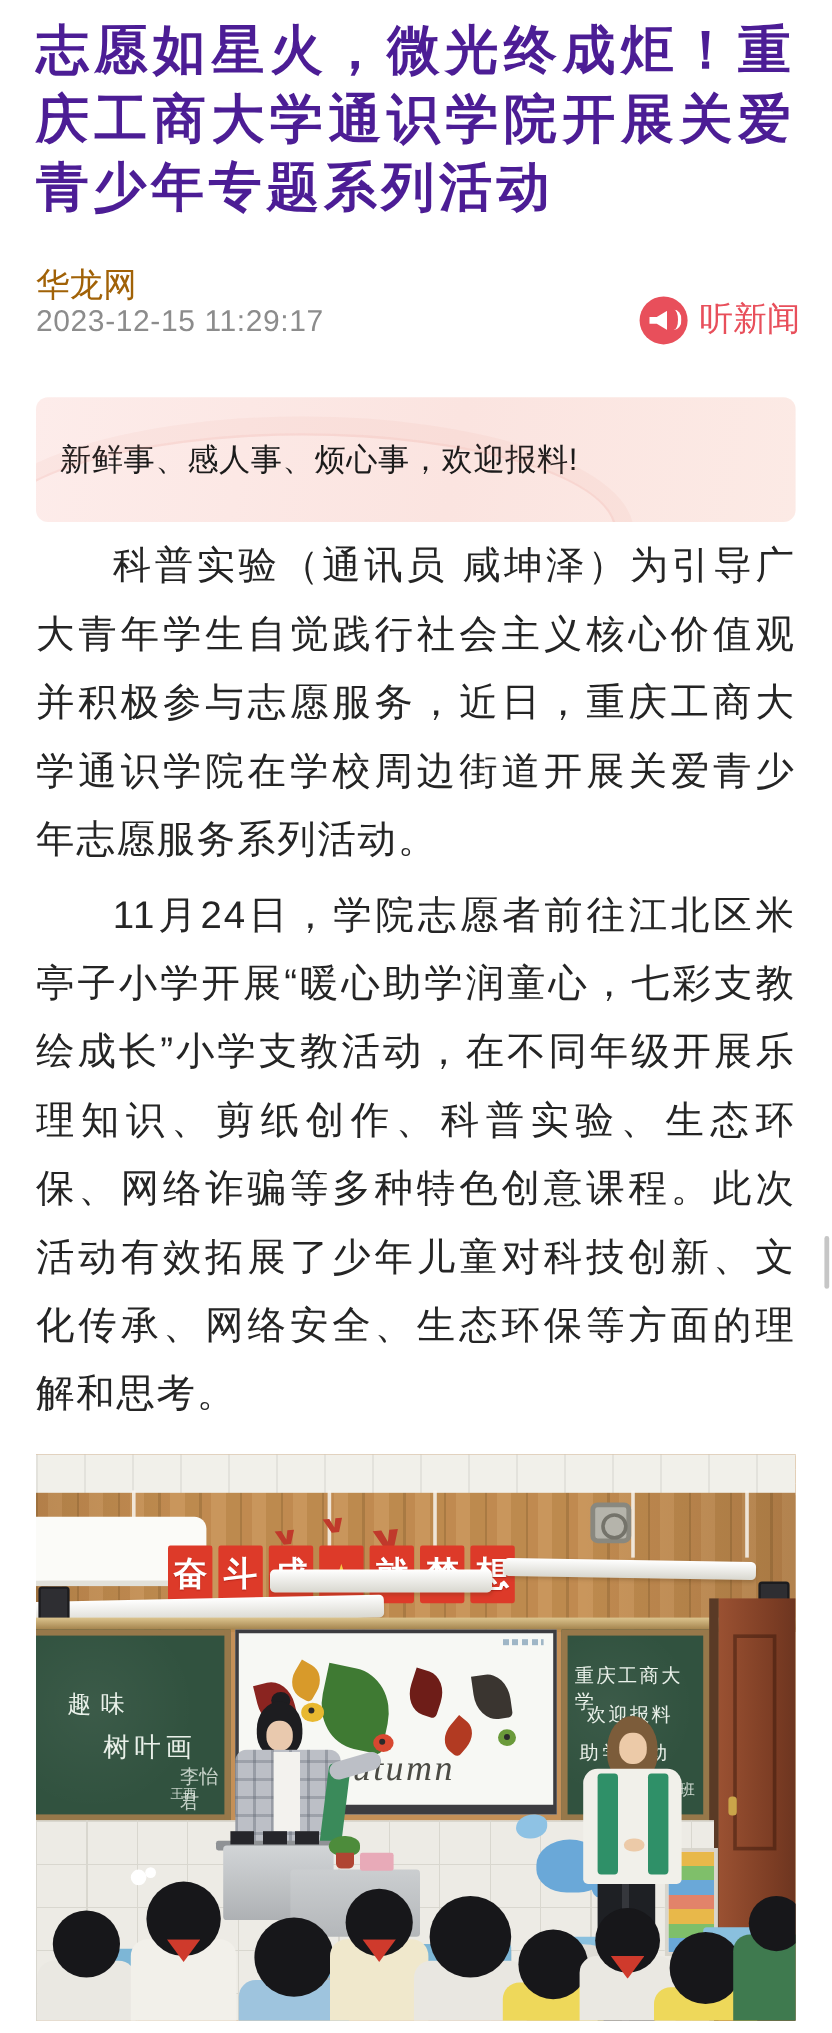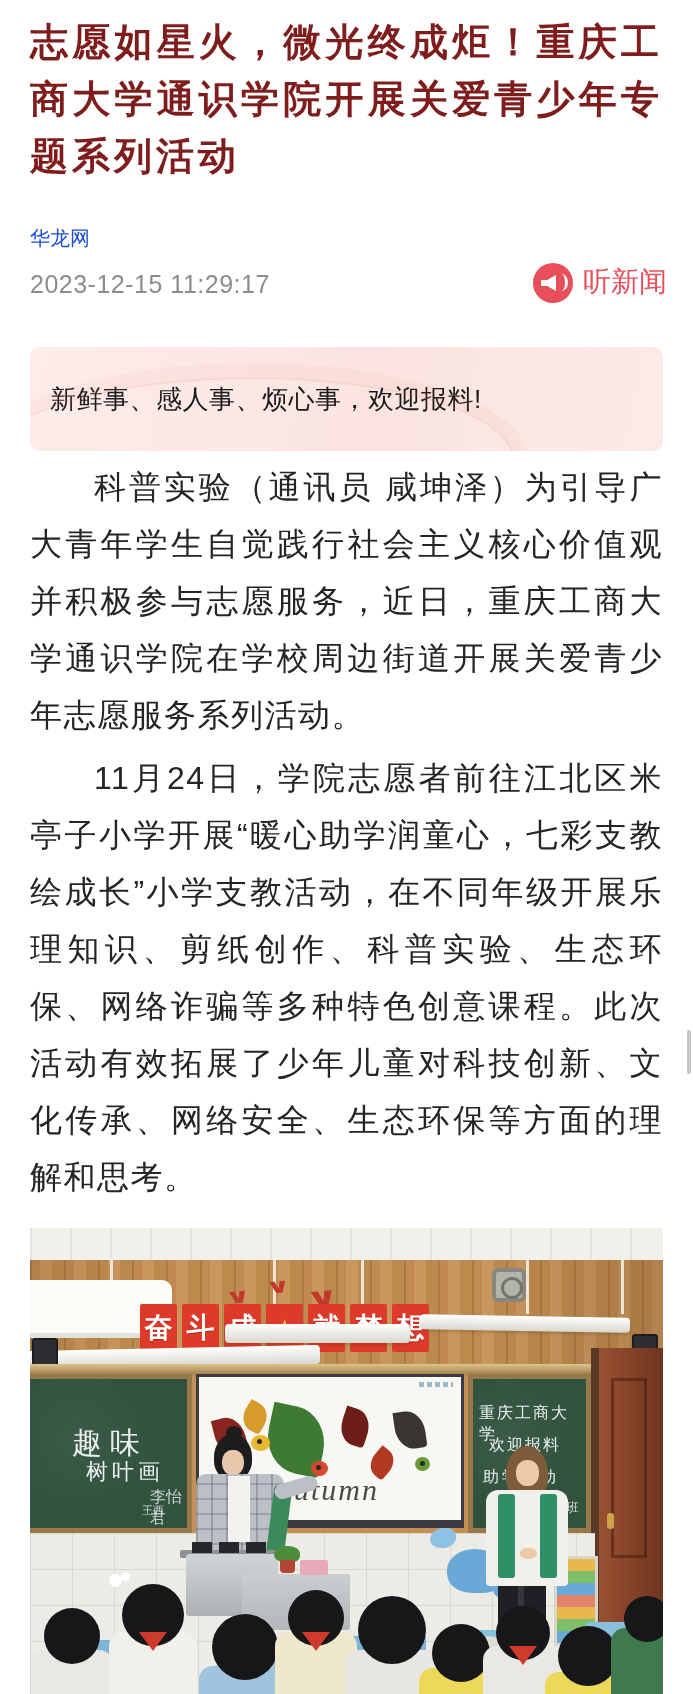--- a/index.html
+++ b/index.html
@@ -5,27 +5,27 @@
   * { margin:0; padding:0; box-sizing:border-box; }
   html,body { width:693px; }
   body {
     height:1694px; overflow:hidden; background:#ffffff; position:relative;
     font-family:"Liberation Sans","DejaVu Sans",sans-serif; color:#222;
   }
   .wrap { padding:0 30px; position:relative; }
 
   
   .title {
-    margin-top:14px; font-size:38px; line-height:57px; font-weight:700;
-    color:#7f1d1d; letter-spacing:4px; text-align:justify;
+    margin-top:14px; font-size:44px; line-height:57px; font-weight:700;
+    color:#4c1d95; letter-spacing:4px; text-align:justify;
   }
   
   .meta { margin-top:38px; position:relative; }
-  .source { font-size:20px; color:#1d4ed8; line-height:30px; }
-  .pubdate { font-size:25px; color:#8c8c8c; line-height:30px; margin-top:16px; letter-spacing:0.5px; }
+  .source { font-size:28px; color:#a16207; line-height:30px; }
+  .pubdate { font-size:25px; color:#8c8c8c; line-height:30px; letter-spacing:0.5px; }
   .listen { position:absolute; right:-4px; bottom:-4px; display:flex; align-items:flex-start; cursor:pointer; }
   .listen-icon { width:40px; height:40px; border-radius:50%; background:#e84f5b; position:relative; flex:0 0 auto; }
   .listen-icon::before { content:""; position:absolute; left:8px; top:12px; width:15px; height:16px; background:#fff;
     clip-path:polygon(0 32%,42% 32%,100% 0,100% 100%,42% 68%,0 68%); }
   .listen-icon::after { content:""; position:absolute; left:22px; top:11px; width:10px; height:17px;
     border-right:3px solid #fff; border-radius:50%; }
   .listen-label { margin-left:10px; font-size:28px; color:#e84f5b; }
 
   
   .banner {
@@ -188,21 +188,21 @@
       <span class="slogan-card">想</span>
     </div>
     <div class="lightbar bar-a"></div>
     <div class="lightbar bar-b"></div>
     <div class="lightbar bar-c"></div>
     <div class="speaker-box" style="left:2px; top:110px;"></div>
     <div class="speaker-box" style="left:602px; top:106px;"></div>
     <div class="rail"></div>
 
     <div class="board board-left">
-      <span class="chalk" style="left:42px; top:44px; font-size:30px; letter-spacing:8px;">趣味</span>
+      <span class="chalk" style="left:26px; top:44px; font-size:20px; letter-spacing:8px;">趣味</span>
       <span class="chalk" style="left:56px; top:78px; font-size:22px; letter-spacing:4px;">树叶画</span>
       <span class="chalk" style="left:120px; top:108px; font-size:16px; opacity:.8;">李怡君</span>
       <span class="chalk" style="left:112px; top:124px; font-size:11px; opacity:.8;">王西</span>
     </div>
 
     <div class="screen">
       <div class="screen-logo"></div>
       <div class="leaf" style="left:68px; top:30px; width:58px; height:66px; background:#3f7a33; transform:rotate(12deg);"></div>
       <div class="leaf" style="left:16px; top:40px; width:30px; height:38px; background:#8a2420; transform:rotate(-14deg);"></div>
       <div class="leaf" style="left:142px; top:32px; width:28px; height:36px; background:#6e1d18; transform:rotate(18deg);"></div>

